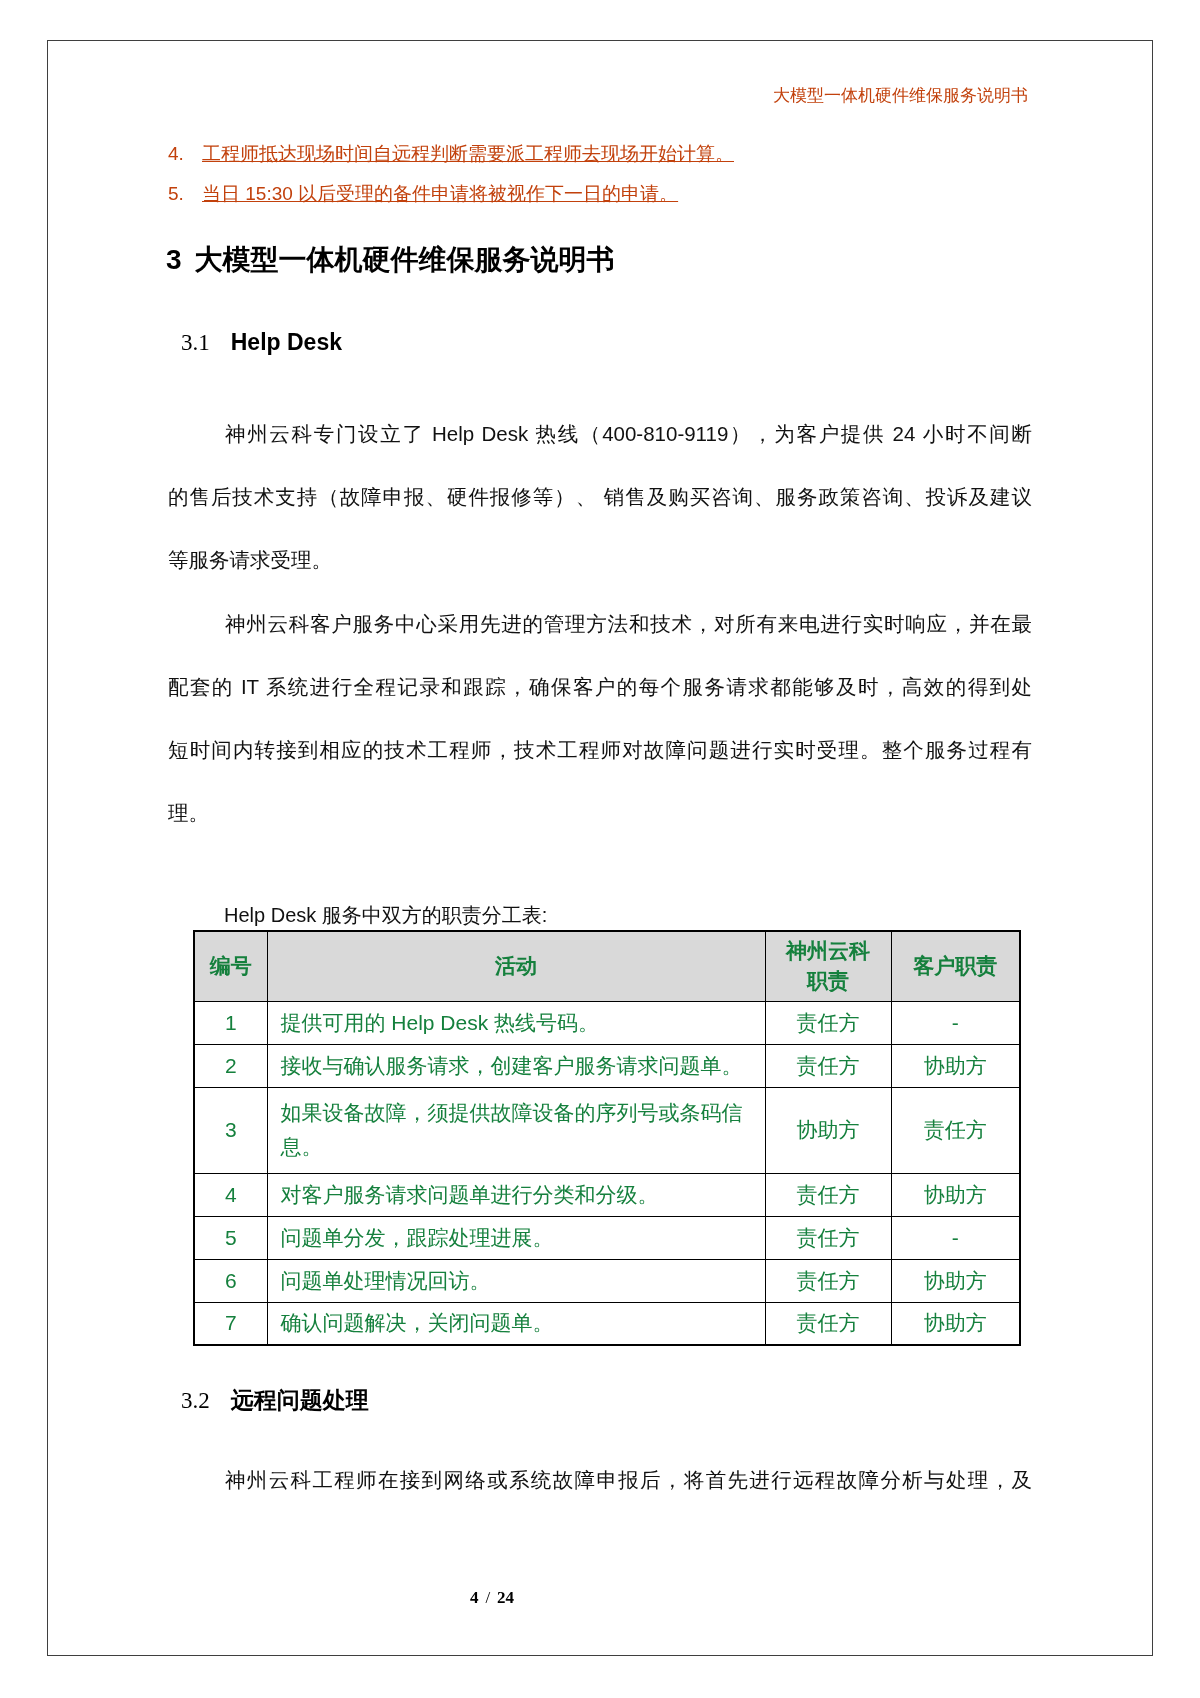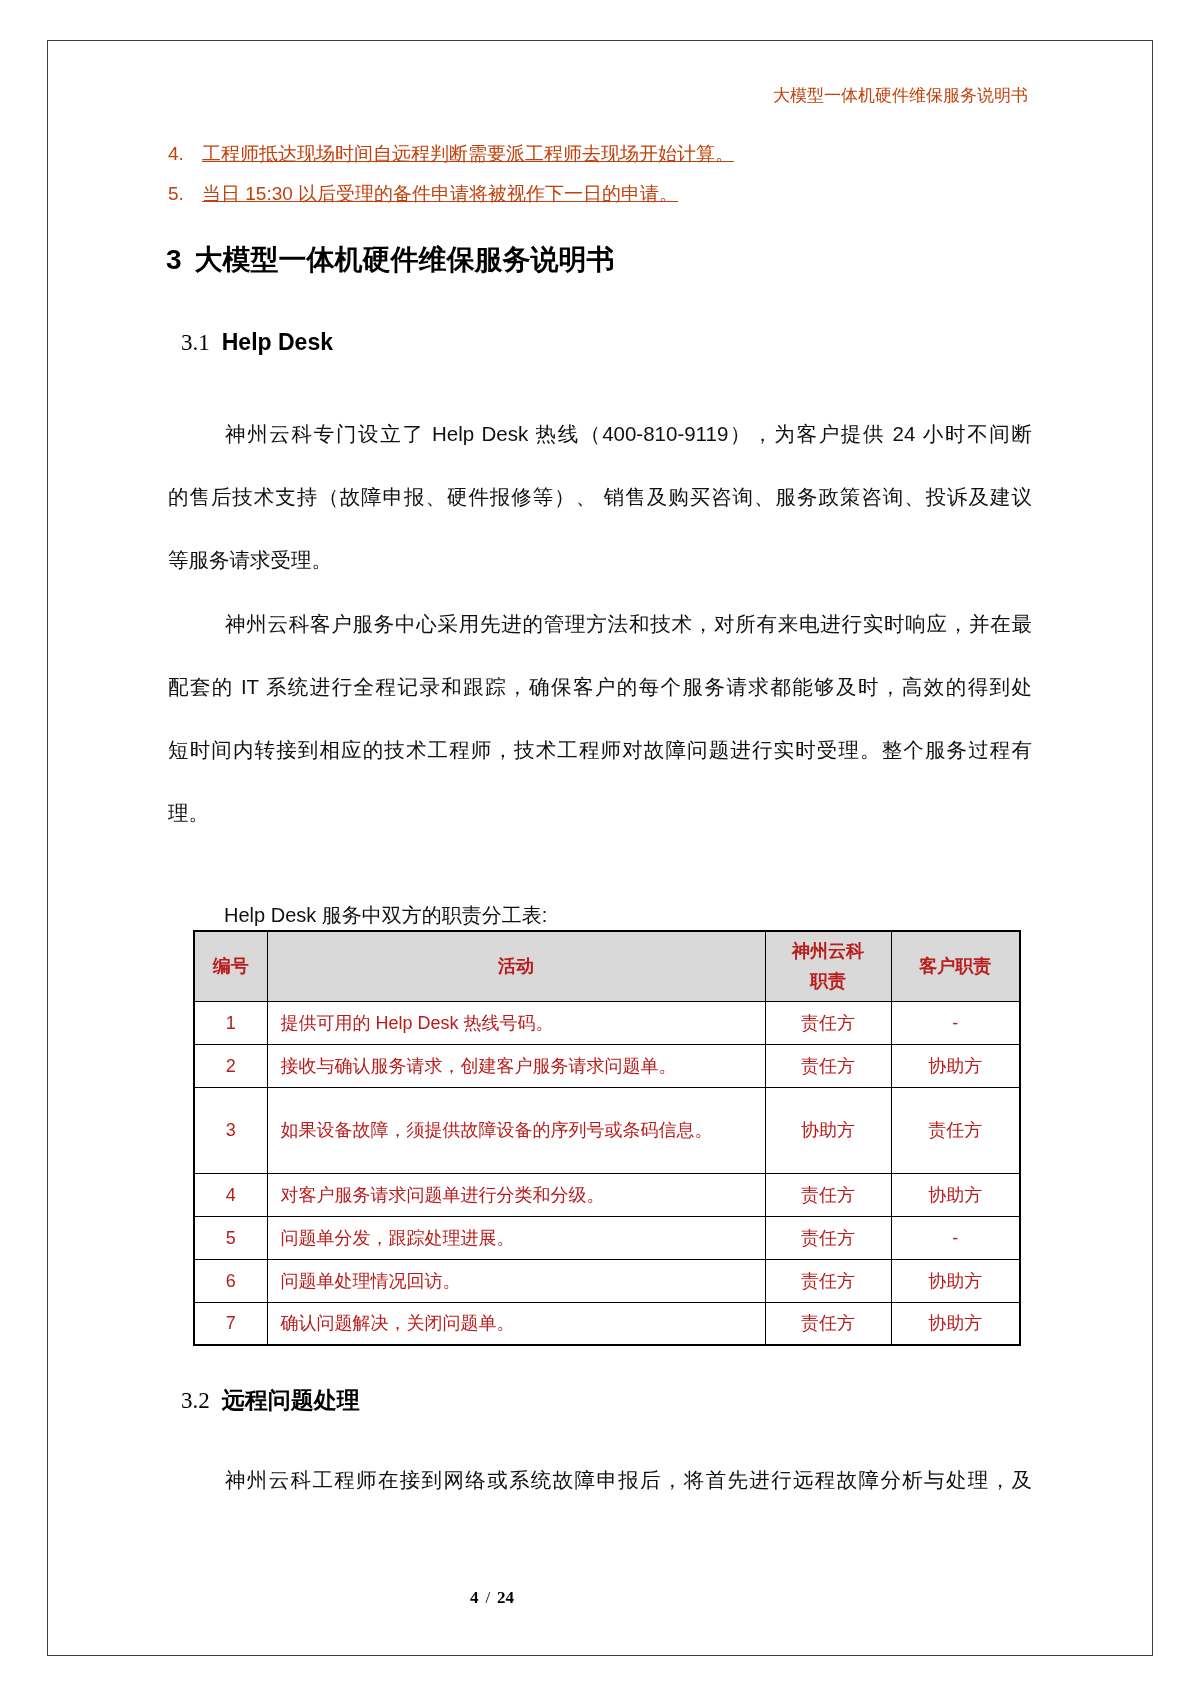--- a/index.html
+++ b/index.html
@@ -53,21 +53,21 @@
     color: #000;
   }
   .h2 .sec-num {
     font-family: "Liberation Serif", serif;
     font-size: 23px;
     font-weight: normal;
   }
   .h2 .sec-title {
     font-size: 23px;
     font-weight: bold;
-    margin-left: 12px;
+    margin-left: 21px;
   }
   .para {
     position: absolute;
     left: 168px;
     width: 864px;
     font-size: 20.5px;
     line-height: 63px;
     color: #111;
   }
   .pline { text-align: justify; text-align-last: justify; }
@@ -80,22 +80,22 @@
     line-height: 30px;
     color: #111;
     margin-top: 24px;
   }
   table.resp {
     position: absolute;
     left: 193px; top: 930px;
     width: 826px;
     border-collapse: collapse;
     table-layout: fixed;
-    font-size: 18px;
-    color: #b91c1c;
+    font-size: 21px;
+    color: #15803d;
   }
   table.resp th, table.resp td {
     border: 1.5px solid #000;
     vertical-align: middle;
     line-height: 34px;
   }
   table.resp { border: 2.5px solid #000; }
   table.resp th {
     background: #d9d9d9;
     font-weight: bold;

